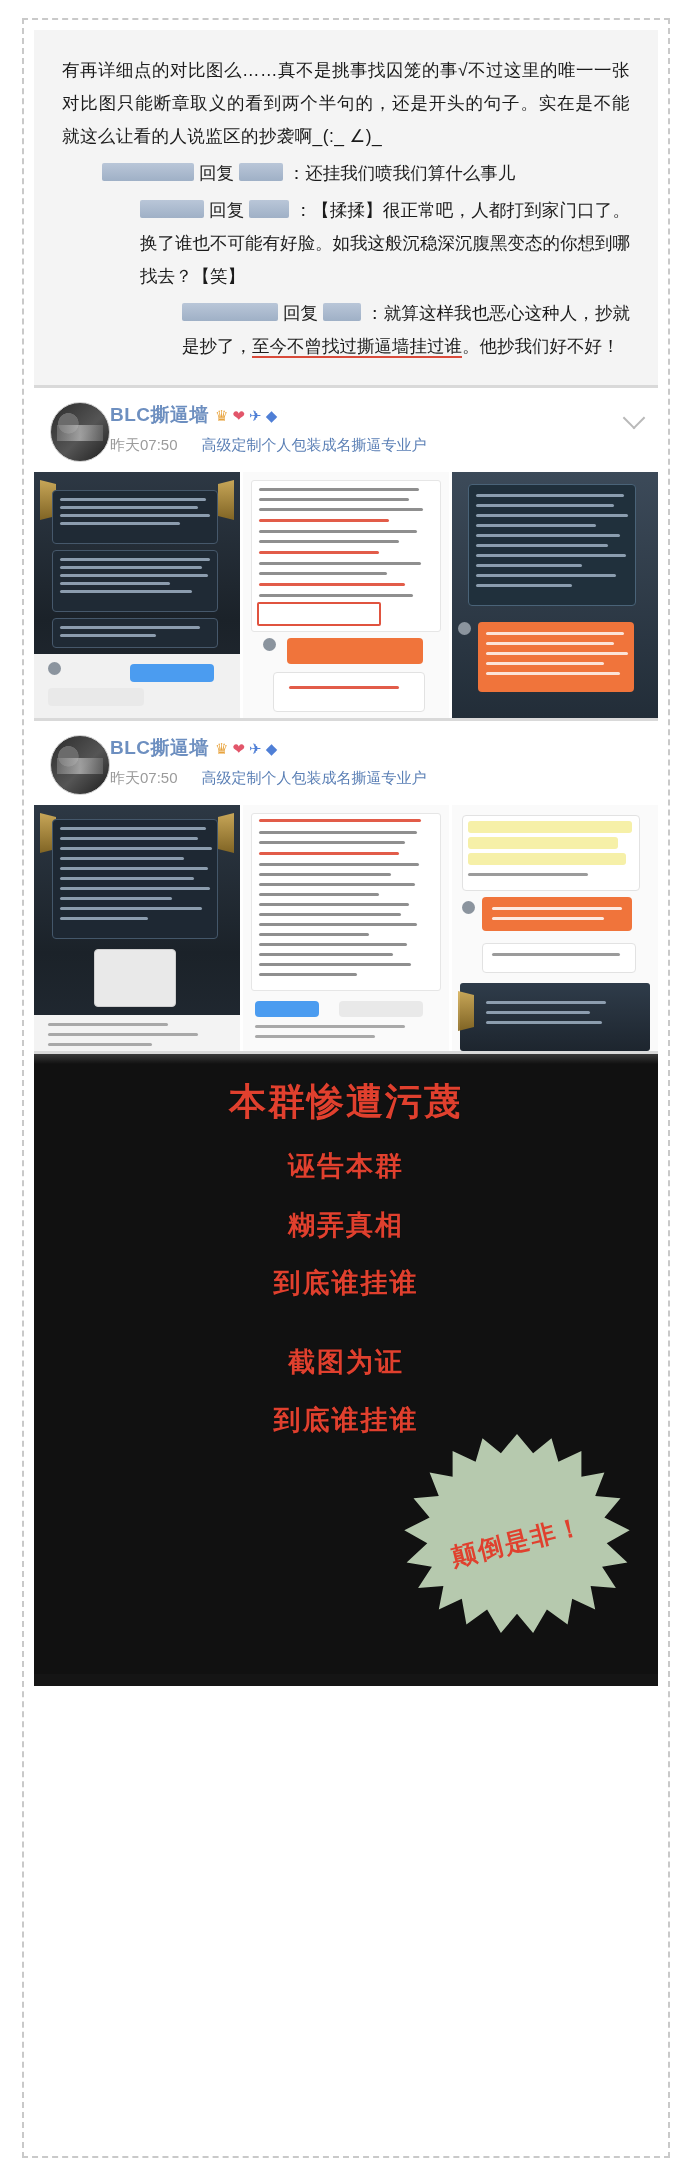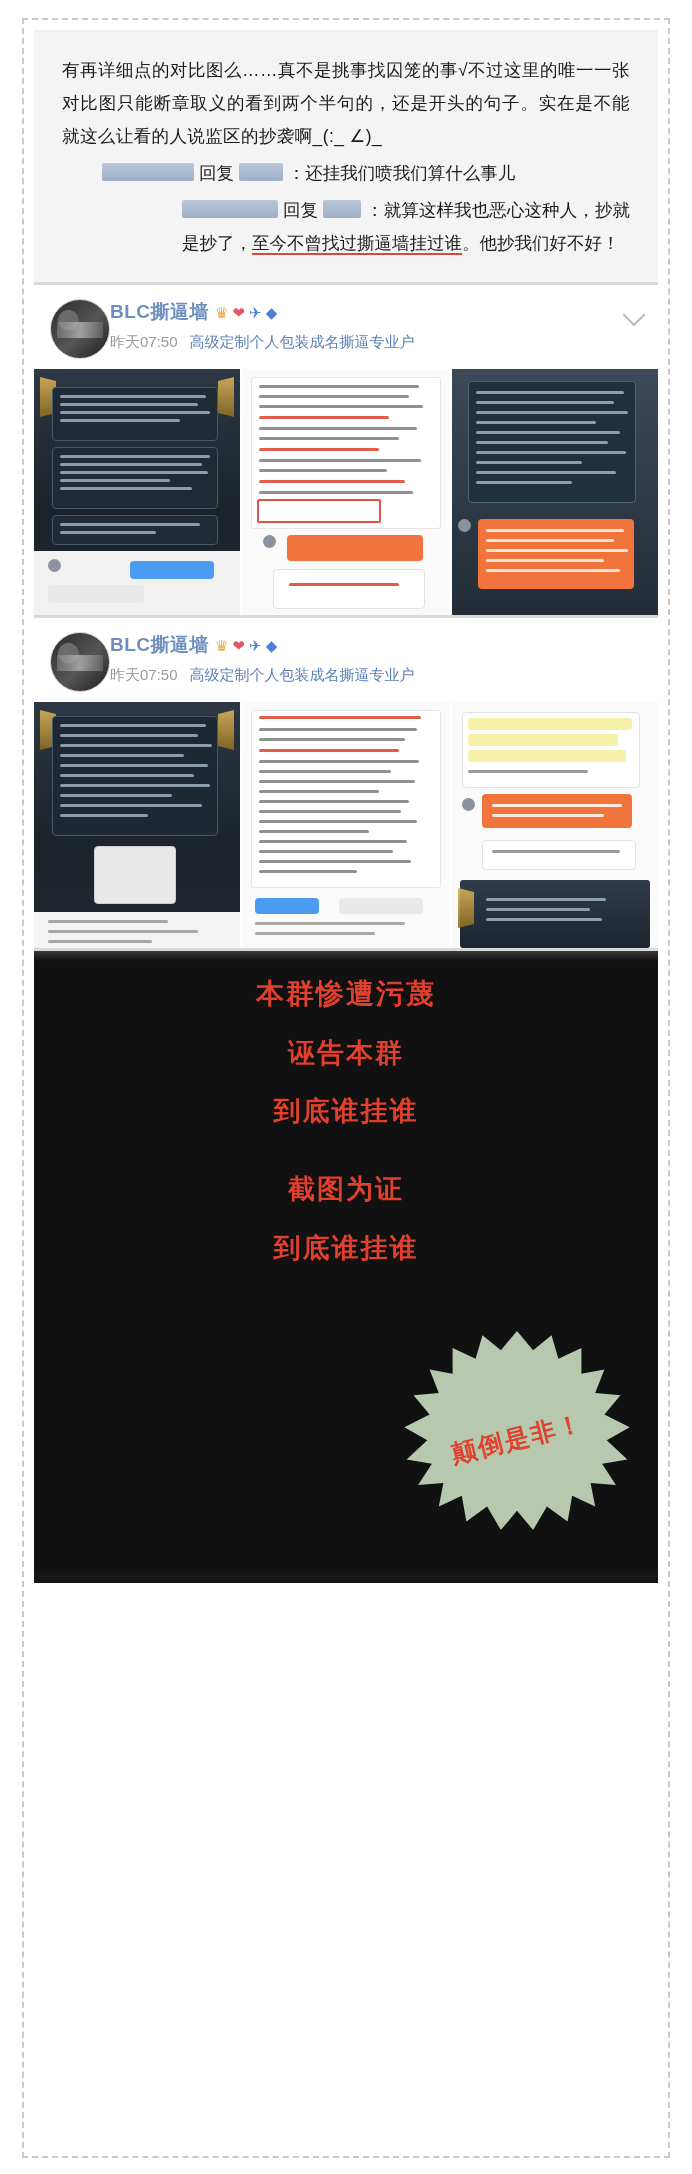--- a/index.html
+++ b/index.html
@@ -103,21 +103,21 @@
   .pm-row1{display:flex;align-items:center;gap:6px;}
   .nickname{
     font-size:19px;color:#6d8fc0;font-weight:bold;letter-spacing:.5px;
   }
   .badges{display:inline-flex;align-items:center;gap:4px;}
   .bdg{font-size:15px;line-height:1;}
   .bdg.crown{color:#e8a33d;}
   .bdg.gem{color:#e2566a;}
   .bdg.wing{color:#4f7fd6;}
   .bdg.shield{color:#4f7fd6;}
-  .pm-row2{display:flex;align-items:center;gap:12px;margin-top:8px;}
+  .pm-row2{display:flex;align-items:center;gap:24px;margin-top:8px;}
   .time{font-size:15px;color:#9b9b9b;}
   .slogan{font-size:15px;color:#5a7fb5;}
   .chev{
     position:absolute;right:16px;top:22px;
     width:14px;height:14px;
     border-right:2px solid #b9b9b9;border-bottom:2px solid #b9b9b9;
     transform:rotate(45deg);
   }
 
   
@@ -172,21 +172,21 @@
   .slog{
     color:#e0402e;
     text-align:center;
     font-size:27px;
     line-height:1.2;
     margin:0 0 26px 0;
     letter-spacing:2px;
     font-weight:bold;
     text-shadow:0 0 1px rgba(0,0,0,.6);
   }
-  .slog.big{font-size:28px;}
+  .slog.big{font-size:37px;}
   .slog.gap{margin-top:46px;}
   .starburst-wrap{
     position:absolute;right:26px;bottom:26px;width:230px;height:214px;
   }
   .starburst{
     width:230px;height:214px;
     background:#b6c9ae;
     clip-path:polygon(
       50% 0%,57% 9%,65% 2%,68% 13%,78% 8%,78% 20%,88% 18%,84% 29%,95% 30%,88% 39%,
       99% 45%,89% 51%,98% 60%,87% 62%,93% 72%,82% 71%,84% 82%,74% 77%,72% 89%,63% 82%,
@@ -214,20 +214,26 @@
     <div class="sec-text">
       <p class="para">有再详细点的对比图么……真不是挑事找囚笼的事√不过这里的唯一一张对比图只能断章取义的看到两个半句的，还是开头的句子。实在是不能就这么让看的人说监区的抄袭啊_(:_ ∠)_</p>
 
       <div class="reply-line indent1">
         <span class="redact r-w1"></span>
         <span>回复</span>
         <span class="redact r-w2"></span>
         <span>：</span><span>还挂我们喷我们算什么事儿</span>
       </div>
 
+      <div class="reply-line indent2">
+        <span class="redact r-w3"></span>
+        <span>回复</span>
+        <span class="redact r-w4"></span>
+        <span>：</span><span>【揉揉】很正常吧，人都打到家门口了。换了谁也不可能有好脸。如我这般沉稳深沉腹黑变态的你想到哪找去？【笑】</span>
+      </div>
 
       <div class="reply-line indent3">
         <span class="redact r-w5"></span>
         <span>回复</span>
         <span class="redact r-w6"></span>
         <span>：</span><span>就算这样我也恶心这种人，抄就是抄了，</span><span class="underline-red">至今不曾找过撕逼墙挂过谁</span><span>。他抄我们好不好！</span>
       </div>
     </div>
 
     <div class="chunk-sep"></div>
@@ -411,20 +417,21 @@
       </div>
     </div>
 
     <div class="chunk-sep"></div>
 
     <div class="poster">
       <div class="topedge"></div>
 
       <p class="slog big">本群惨遭污蔑</p>
       <p class="slog">诬告本群</p>
+      <p class="slog">糊弄真相</p>
       <p class="slog">到底谁挂谁</p>
 
       <p class="slog gap">截图为证</p>
       <p class="slog">到底谁挂谁</p>
 
       <div class="starburst-wrap">
         <div class="starburst">
           <span>颠倒是非！</span>
         </div>
       </div>

